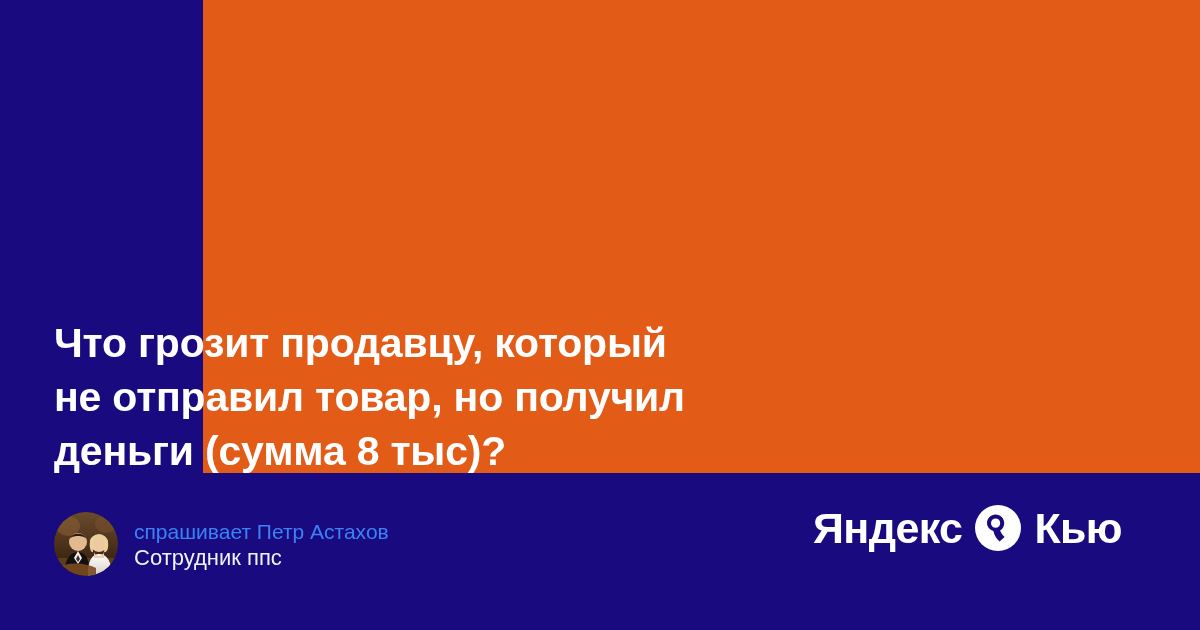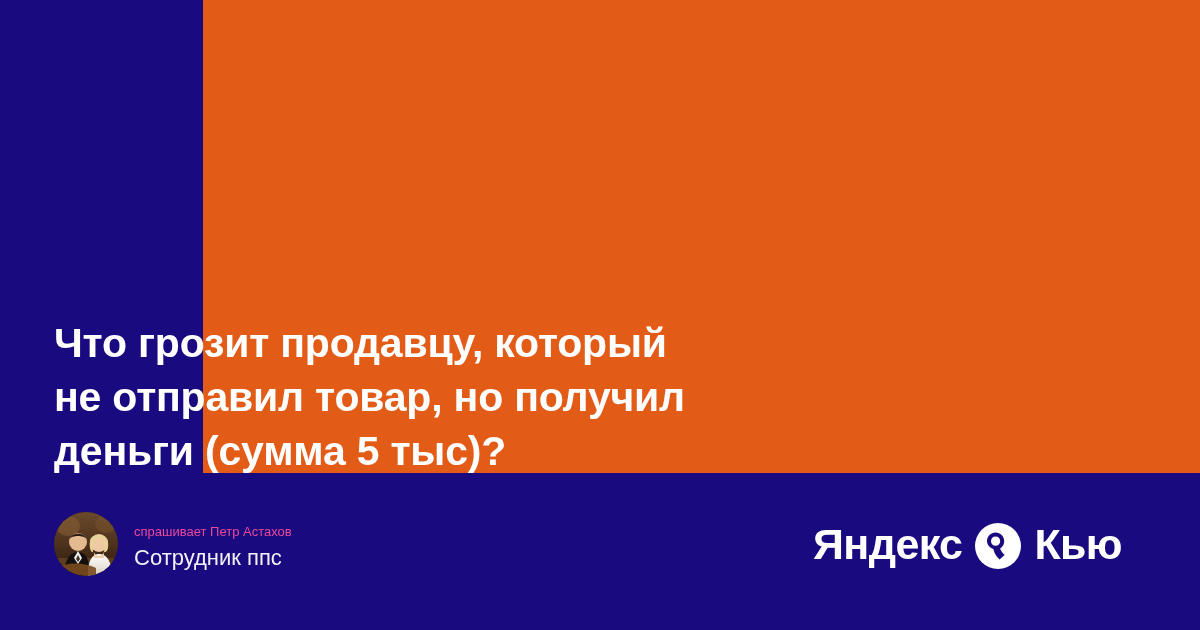--- a/index.html
+++ b/index.html
@@ -77,42 +77,42 @@
   }
 
   .author-text {
     display: flex;
     flex-direction: column;
     justify-content: center;
     gap: 5px;
   }
 
   .author-line {
-    color: #ec4899;
-    font-size: 13px;
+    color: #3b82f6;
+    font-size: 21px;
     line-height: 21px;
     font-weight: 400;
     white-space: nowrap;
   }
 
   .author-role {
     color: #f2f1f6;
     font-size: 22px;
     line-height: 21px;
     font-weight: 400;
     white-space: nowrap;
   }
 
   
   .brand {
     position: absolute;
     right: 78px;
-    top: 519px;
+    top: 503px;
     display: flex;
-    align-items: flex-end;
+    align-items: center;
     gap: 13px;
     margin-left: 20px;
   }
 
   .brand-word {
     color: #ffffff;
     font-size: 43px;
     font-weight: 700;
     line-height: 50px;
     letter-spacing: -0.6px;
@@ -129,21 +129,21 @@
 </head>
 <body>
 
 <div id="card">
 
   <div class="bg-base"></div>
   <div class="bg-accent"></div>
 
   <h1 class="headline">Что грозит продавцу, который
 не отправил товар, но получил
-деньги (сумма 5 тыс)?</h1>
+деньги (сумма 8 тыс)?</h1>
 
   <div class="author">
 
     <div class="avatar">
       <svg viewBox="0 0 64 64" xmlns="http://www.w3.org/2000/svg">
         <defs>
           <clipPath id="avClip">
               <circle cx="32" cy="32" r="32"></circle>
             </clipPath>
           <linearGradient id="bgWall" x1="0" y1="0" x2="0" y2="1">

